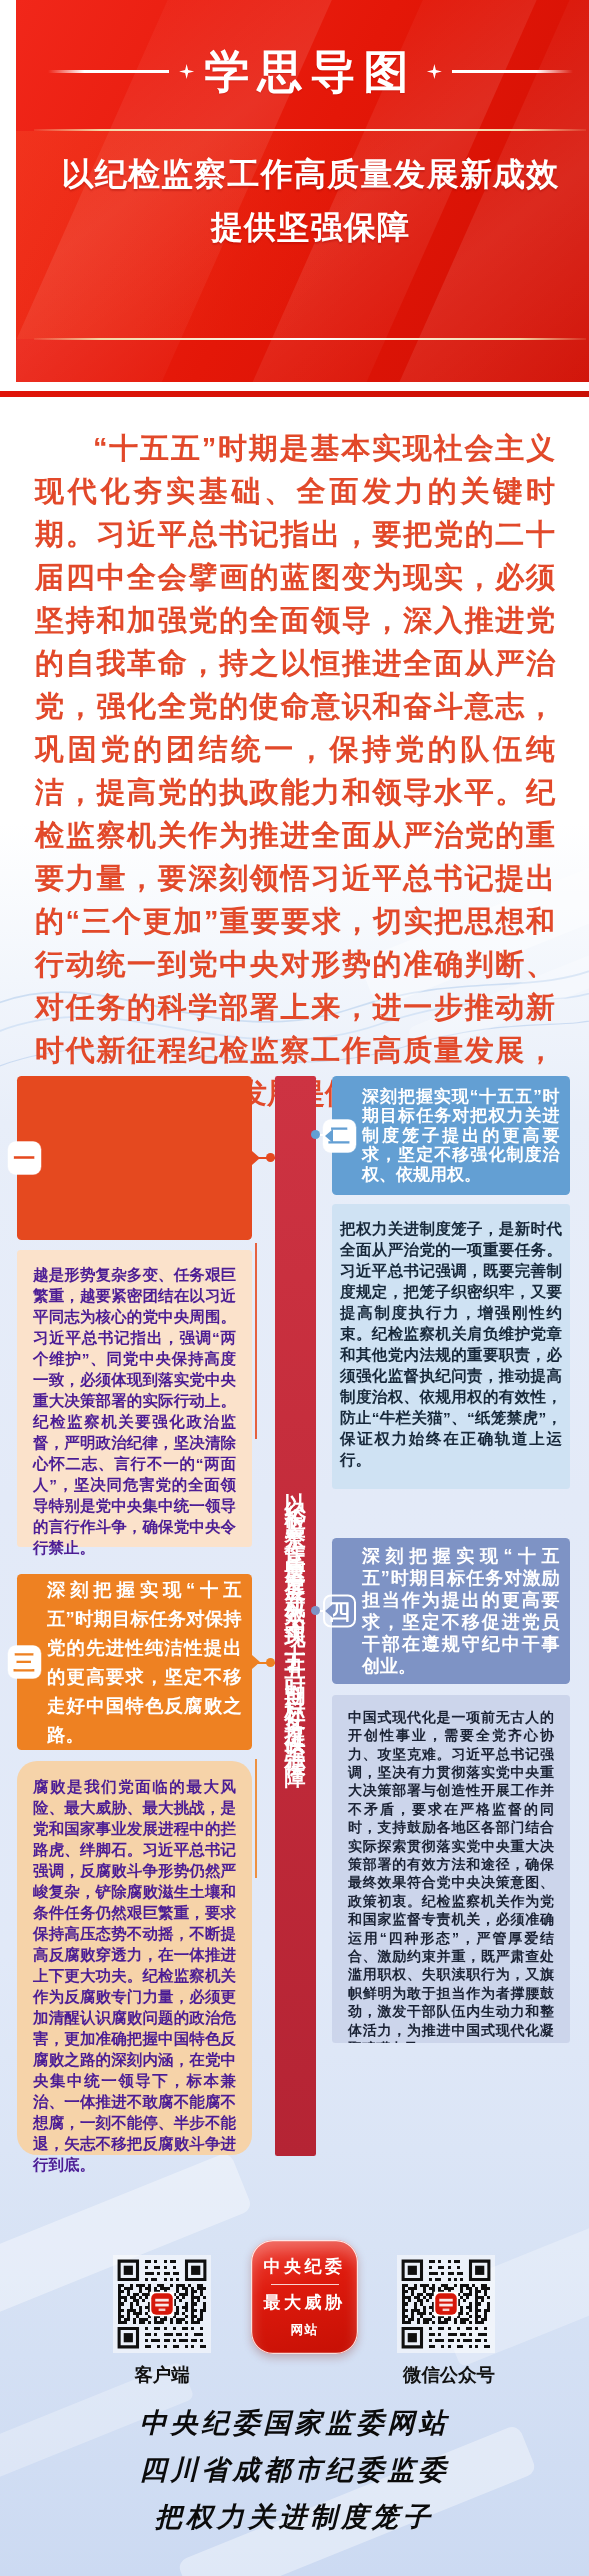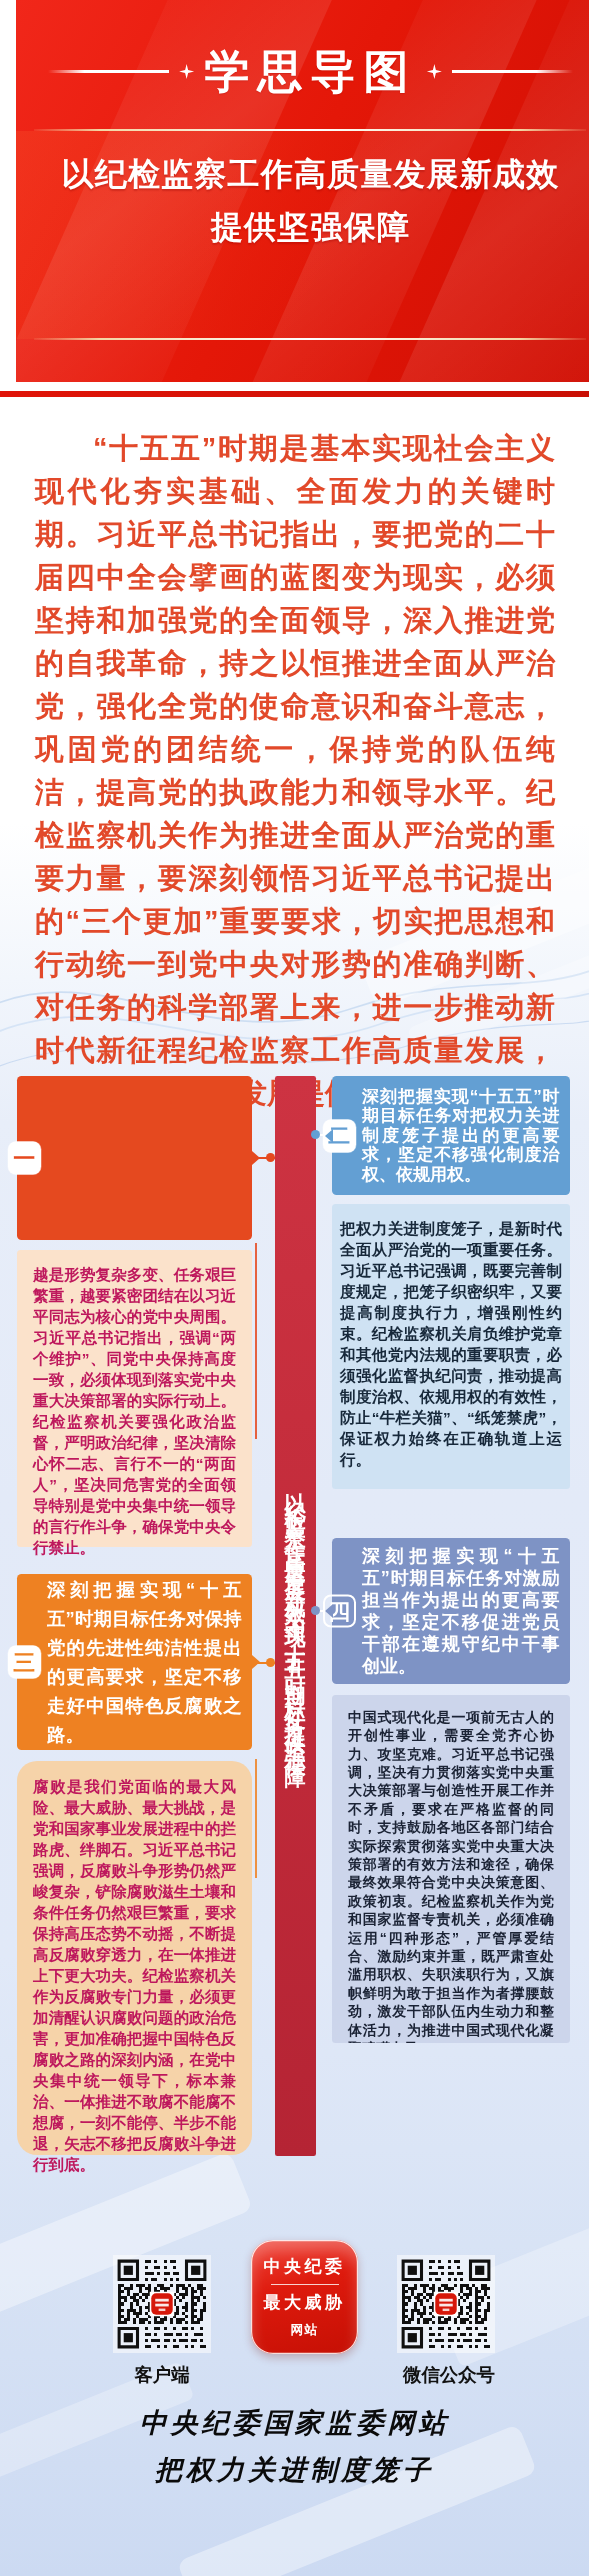--- a/index.html
+++ b/index.html
@@ -35,21 +35,21 @@
   .banner{position:absolute;left:275px;top:1076px;width:41px;height:1080px;border-radius:2.3px;
     background:linear-gradient(180deg,#cd3342 0%,#c22b3a 50%,#b52434 100%);
     display:flex;align-items:center;justify-content:center;}
   .banner span{writing-mode:vertical-rl;text-orientation:upright;color:#fff;font-size:21px;font-weight:900;letter-spacing:8px;line-height:1;}
   .card{position:absolute;border-radius:4.6px;color:#fff;font-weight:900;text-align:justify;display:flex;align-items:center;}
   .card .htxt{width:100%;}
   .badge{position:absolute;left:-9.2px;top:50%;transform:translateY(-50%);width:33px;height:33px;border-radius:8px;background:#fff;display:flex;align-items:center;justify-content:center;font-size:22px;font-weight:900;box-shadow:0 0 0 0.6px rgba(255,255,255,.4);}
   .badge.outline{background:transparent;border:2.3px solid #fff;color:#fff;box-shadow:none;width:29px;height:29px;}
   .tab-r{position:absolute;right:-7.5px;top:50%;transform:translateY(-50%);width:0;height:0;border-top:7.5px solid transparent;border-bottom:7.5px solid transparent;}
   .tab-l{position:absolute;left:-7.5px;top:50%;transform:translateY(-50%);width:0;height:0;border-top:7.5px solid transparent;border-bottom:7.5px solid transparent;}
-  .detail{position:absolute;border-radius:3.5px;color:#be185d;font-weight:700;text-align:justify;}
+  .detail{position:absolute;border-radius:3.5px;color:#4c1d95;font-weight:700;text-align:justify;}
   .cline{position:absolute;height:1.7px;}
   .cdot{position:absolute;width:9.2px;height:9.2px;border-radius:50%;}
   .vline{position:absolute;width:1.7px;opacity:.85;}
   
   .c1{background:#e5491f;} .c1d{background:#fbe2cb;}
   .c2{background:#639fd3;} .c2d{background:#cfe2f3;color:#17283a;}
   .c3{background:#ee8122;} .c3d{background:#f6d3a9;border-radius:20px;}
   .c4{background:#7e93c5;} .c4d{background:#ccd5eb;color:#1b2335;}
   
   .qr{position:absolute;width:98px;height:98px;}
@@ -205,17 +205,18 @@
     <div class="l3">网站</div>
   </div>
 
   <svg class="qr" style="left:397px;top:2255px;" viewBox="-1.5 -1.5 32 32">
       <use href="#qrsym"></use>
     </svg>
   <div class="qr-label" style="left:397px;top:2362px;width:98px;text-align:right;white-space:nowrap;">微信公众号</div>
 
   <div class="credits">
     <div>中央纪委国家监委网站</div>
+    <div>四川省成都市纪委监委</div>
     <div>把权力关进制度笼子</div>
   </div>
 
 </div>
 
 
 </body></html>

